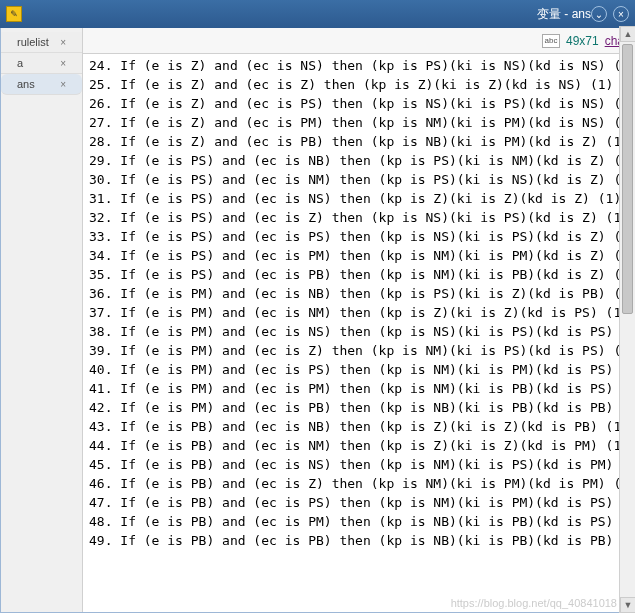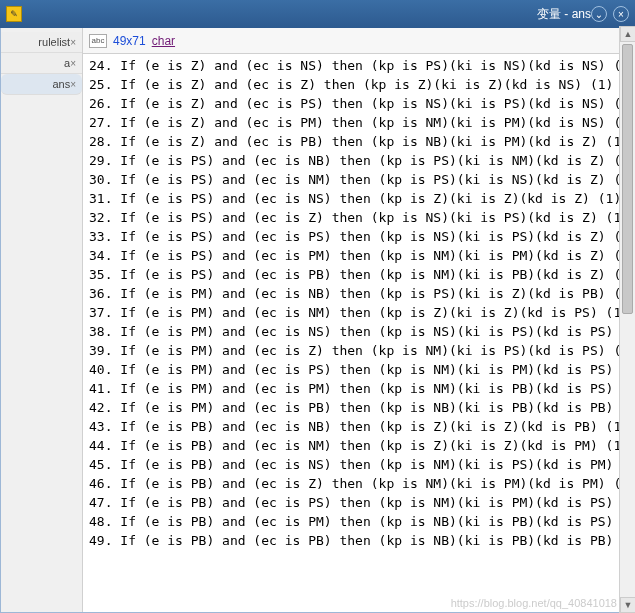--- a/index.html
+++ b/index.html
@@ -4,27 +4,27 @@
 <style>
   * { margin: 0; padding: 0; box-sizing: border-box; }
   body { font-family: "Microsoft YaHei", "SimSun", Arial, sans-serif; font-size: 12px; background: #fff; width: 635px; height: 613px; overflow: hidden; position: relative; }
   .titlebar { height: 28px; background: linear-gradient(to bottom, #3b6ea5, #2d5a8f); color: #fff; display: flex; align-items: center; padding: 0 6px; font-size: 12px; }
   .titlebar-icon { width: 16px; height: 16px; margin-right: 6px; display: flex; align-items: center; justify-content: center; background: #f5c518; border: 1px solid #b08d0a; font-size: 9px; color: #333; }
   .titlebar-title { flex: 1; text-align: right; }
   .titlebar-controls { display: flex; gap: 6px; }
   .titlebar-ctrl { width: 16px; height: 16px; border: 1px solid #a0c0e0; border-radius: 8px; display: flex; align-items: center; justify-content: center; color: #fff; font-size: 10px; cursor: pointer; }
   .container { display: flex; height: calc(100% - 28px); border: 1px solid #9db7d6; border-top: none; }
   .sidebar { width: 82px; background: #f0f0f0; border-right: 1px solid #d0d0d0; padding-top: 4px; }
-  .sidebar-tab { display: flex; align-items: center; justify-content: flex-end; padding: 4px 6px; font-size: 11px; color: #444; cursor: pointer; background: #eee; border-bottom: 1px solid #ddd; }
+  .sidebar-tab { display: flex; align-items: center; justify-content: space-between; padding: 4px 16px; font-size: 11px; color: #444; cursor: pointer; background: #eee; border-bottom: 1px solid #ddd; }
   .sidebar-tab.sel { background: #dde6f0; border-radius: 6px; }
   .sidebar-tab .close-x { font-size: 10px; color: #777; }
   .main { flex: 1; display: flex; flex-direction: column; overflow: hidden; }
-  .info-bar { height: 26px; border-bottom: 1px solid #d0d0d0; display: flex; align-items: center; padding: 0 6px; gap: 6px; font-size: 12px; background: #f7f7f7; }
+  .info-bar { height: 26px; border-bottom: 1px solid #d0d0d0; display: flex; align-items: center; padding: 0 6px; gap: 6px; font-size: 12px; background: #f7f7f7; justify-content: flex-end; }
   .abc-icon { width: 18px; height: 14px; border: 1px solid #aaa; background: #fff; font-size: 8px; display: flex; align-items: center; justify-content: center; color: #555; }
-  .dims { color: #1d4ed8; }
+  .dims { color: #0f766e; }
   .type-link { color: #701a75; text-decoration: underline; cursor: pointer; }
   .content { flex: 1; overflow: hidden; padding: 2px 6px; font-family: "SimSun", "NSimSun", monospace; font-size: 13px; line-height: 19px; color: #000; white-space: pre; position: relative; }
   .scrollbar-v { position: absolute; right: 0; top: 26px; bottom: 0; width: 16px; background: #f0f0f0; border-left: 1px solid #d0d0d0; }
   .scroll-arrow { width: 16px; height: 16px; display: flex; align-items: center; justify-content: center; font-size: 9px; color: #666; background: #e8e8e8; border: 1px solid #ccc; cursor: pointer; }
   .scroll-arrow.down { position: absolute; bottom: 0; }
   .scroll-thumb { position: absolute; left: 2px; right: 2px; top: 18px; height: 270px; background: #c8c8c8; border: 1px solid #aaa; border-radius: 2px; cursor: pointer; }
   .watermark { position: absolute; bottom: 4px; right: 18px; font-size: 11px; color: #ccc; pointer-events: none; white-space: nowrap; }
 </style>
 </head>
 <body>

